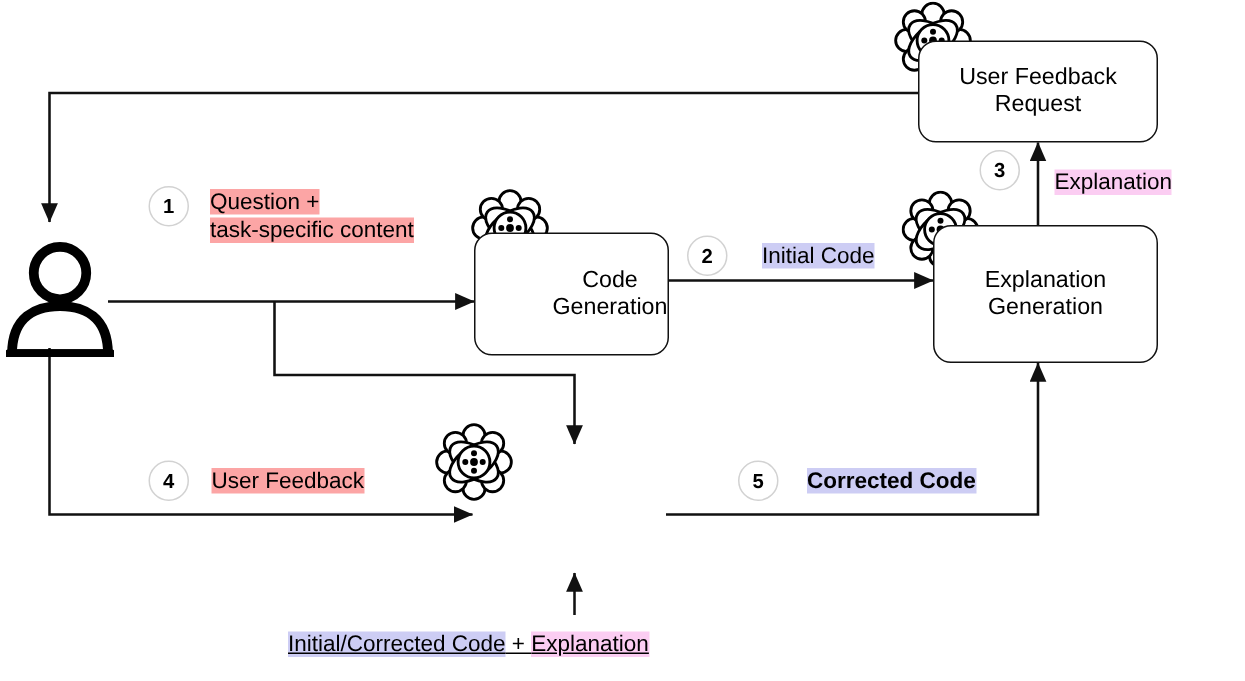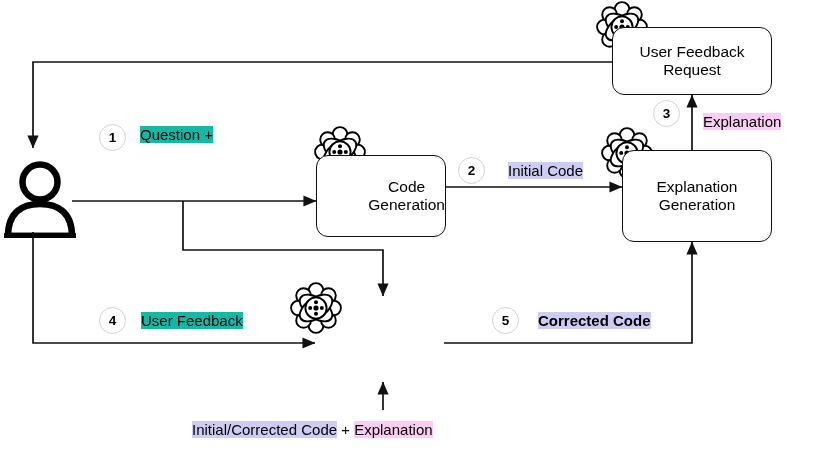--- a/index.html
+++ b/index.html
@@ -33,29 +33,30 @@
     font-size:13.5px;font-weight:bold;color:#000;
     box-sizing:border-box;
   }
   .edge-label{
     position:absolute;
     font-size:15px;
     white-space:nowrap;
     color:#000;
     line-height:1.25;
   }
-  .hl-yellow{background:#14b8a6;}
+  .hl-yellow{background:#fca5a5;}
   .hl-blue{background:#cdcdf4;}
   .hl-pink{background:#fbcdf2;}
   .ai-icon{position:absolute;}
   .person-icon{position:absolute;}
   .caption{
     position:absolute;
     font-size:15px;
     white-space:nowrap;
+    text-decoration:underline;
   }
 </style>
 </head>
 <body>
 
 <div id="canvas">
 
   <svg class="svg-layer" viewBox="0 0 830 454">
     <defs>
       <marker id="arrow" markerWidth="9" markerHeight="9" refX="7.4" refY="3.3" orient="auto" markerUnits="strokeWidth">
@@ -221,20 +222,21 @@
   </div>
   <div class="badge" style="left:99px;top:307px;">
     <span>4</span>
   </div>
   <div class="badge" style="left:492px;top:307px;">
     <span>5</span>
   </div>
 
   <div class="edge-label" style="left:140px;top:126px;">
     <span class="hl-yellow">Question +</span><br>
+    <span class="hl-yellow">task-specific content</span>
   </div>
 
   <div class="edge-label" style="left:508px;top:162px;">
     <span class="hl-blue">Initial Code</span>
   </div>
 
   <div class="edge-label" style="left:703px;top:113px;">
     <span class="hl-pink">Explanation</span>
   </div>
 

